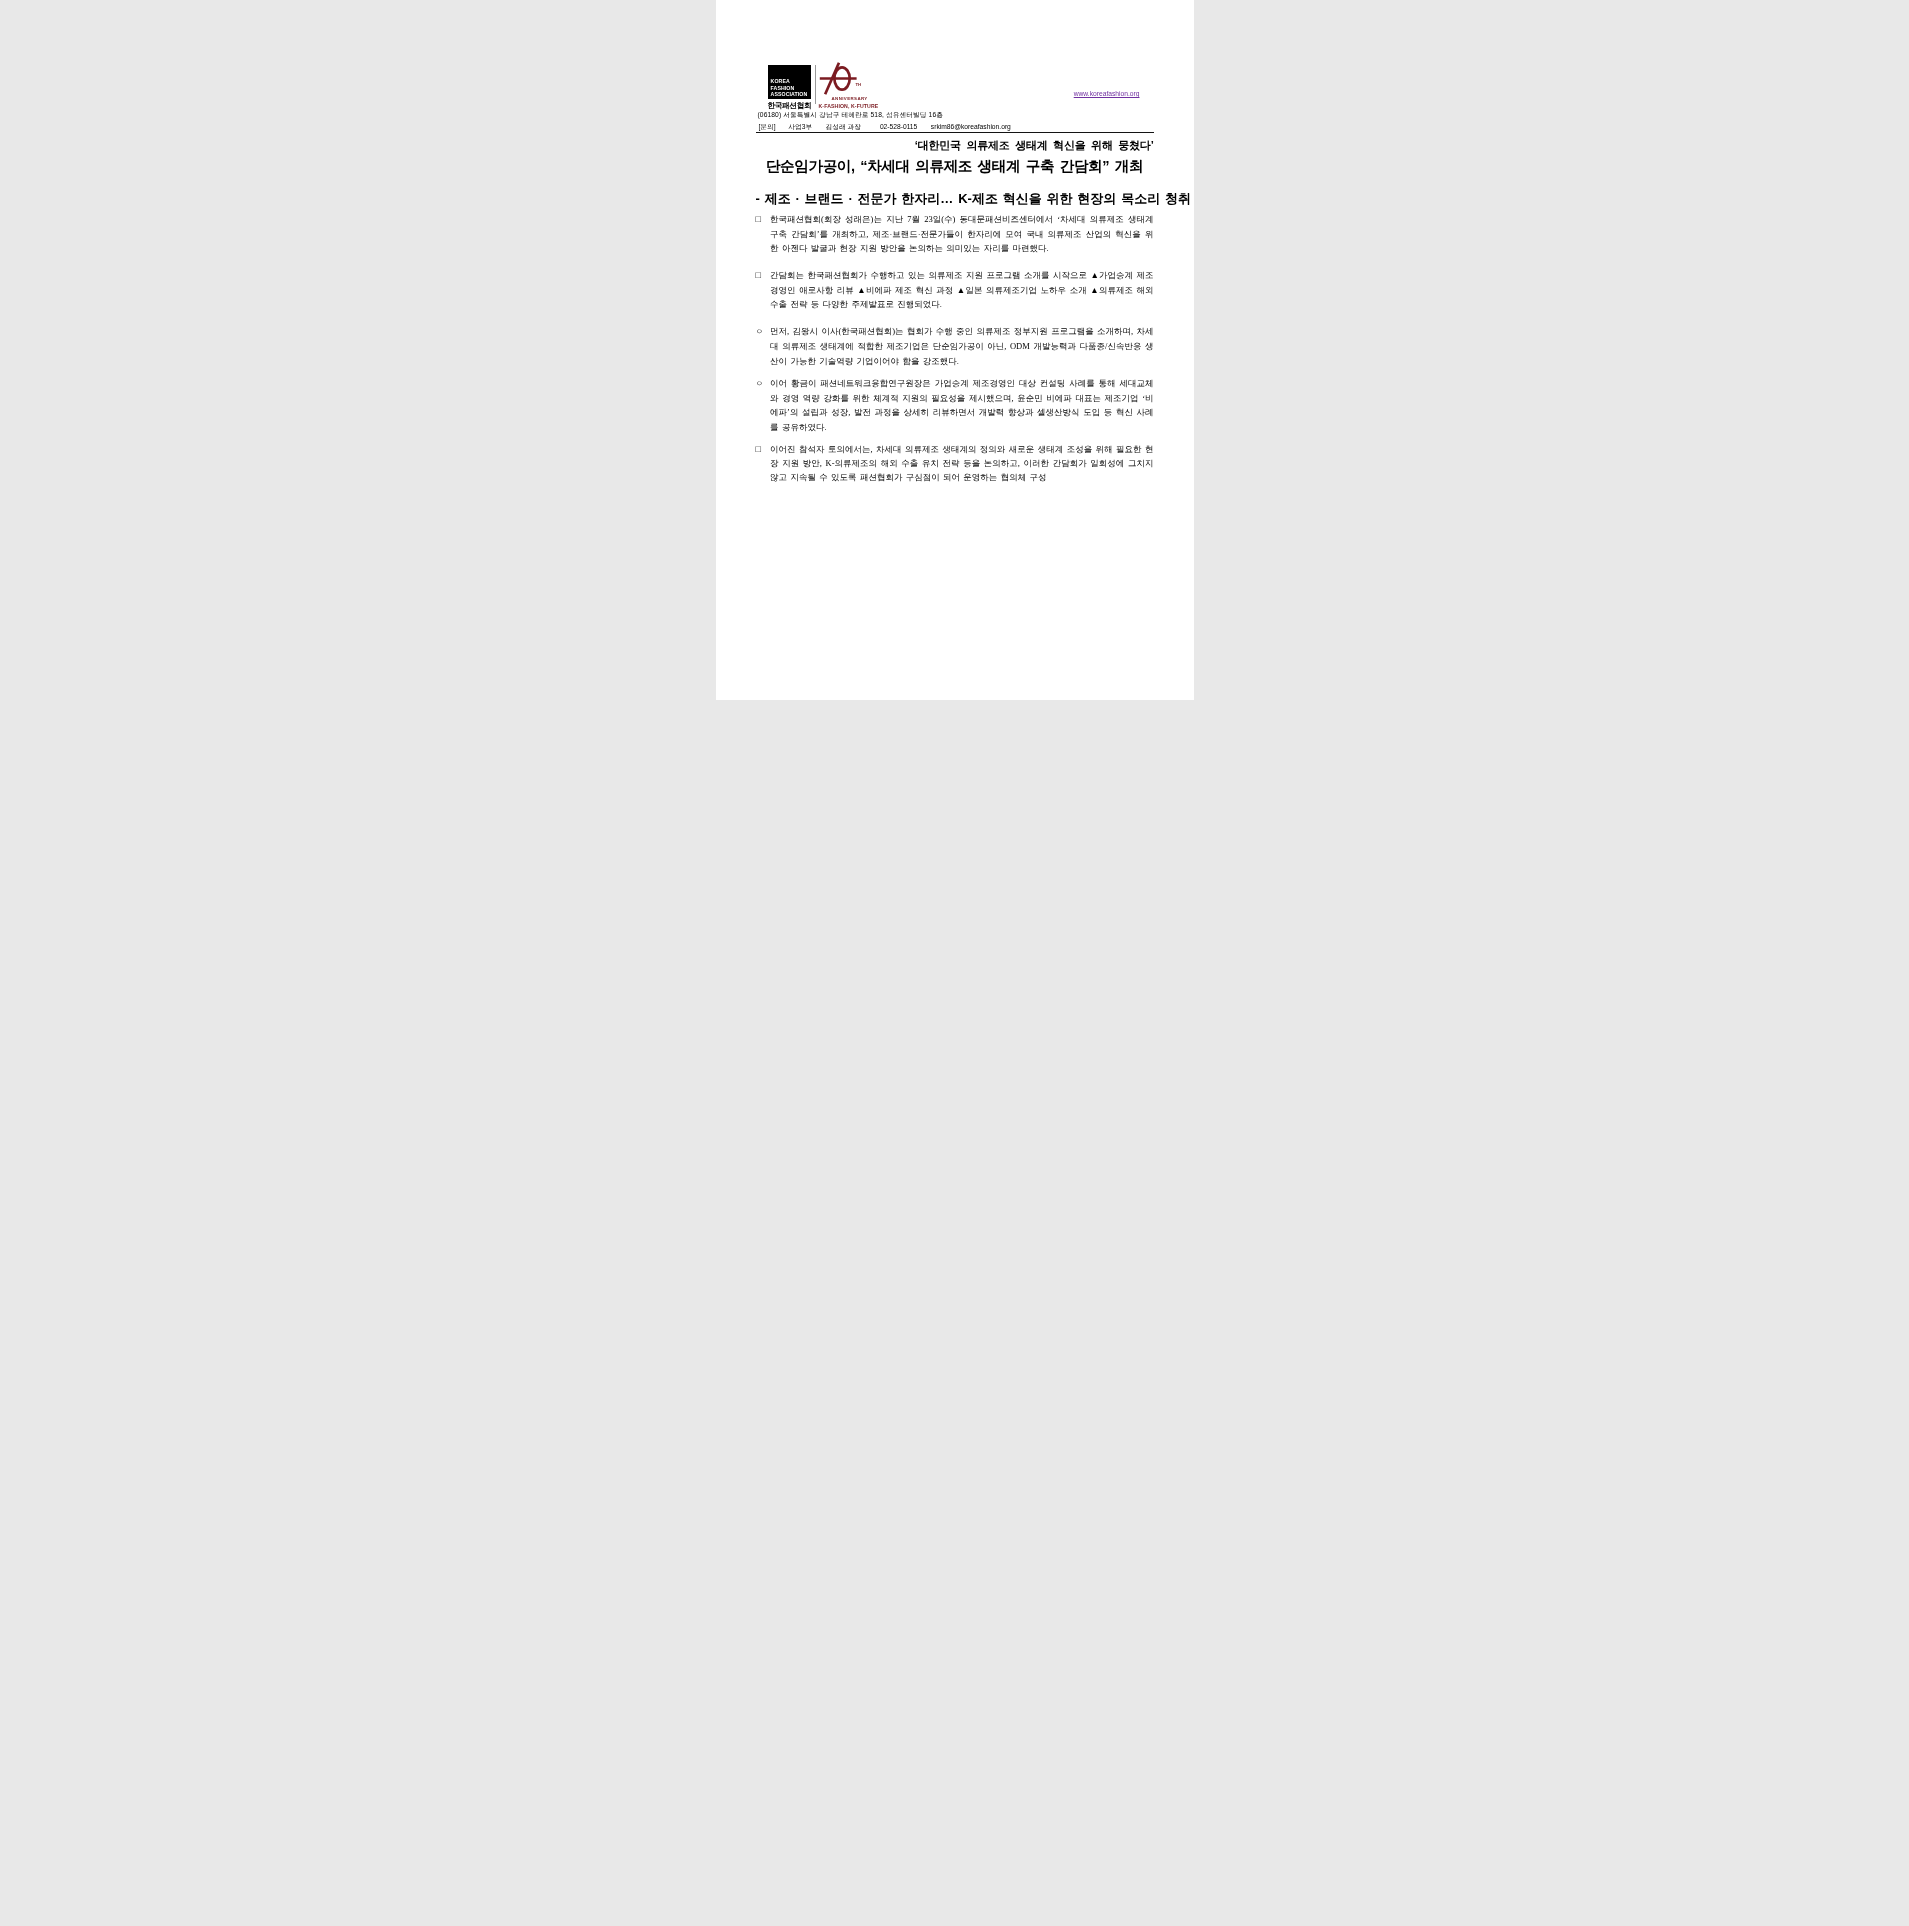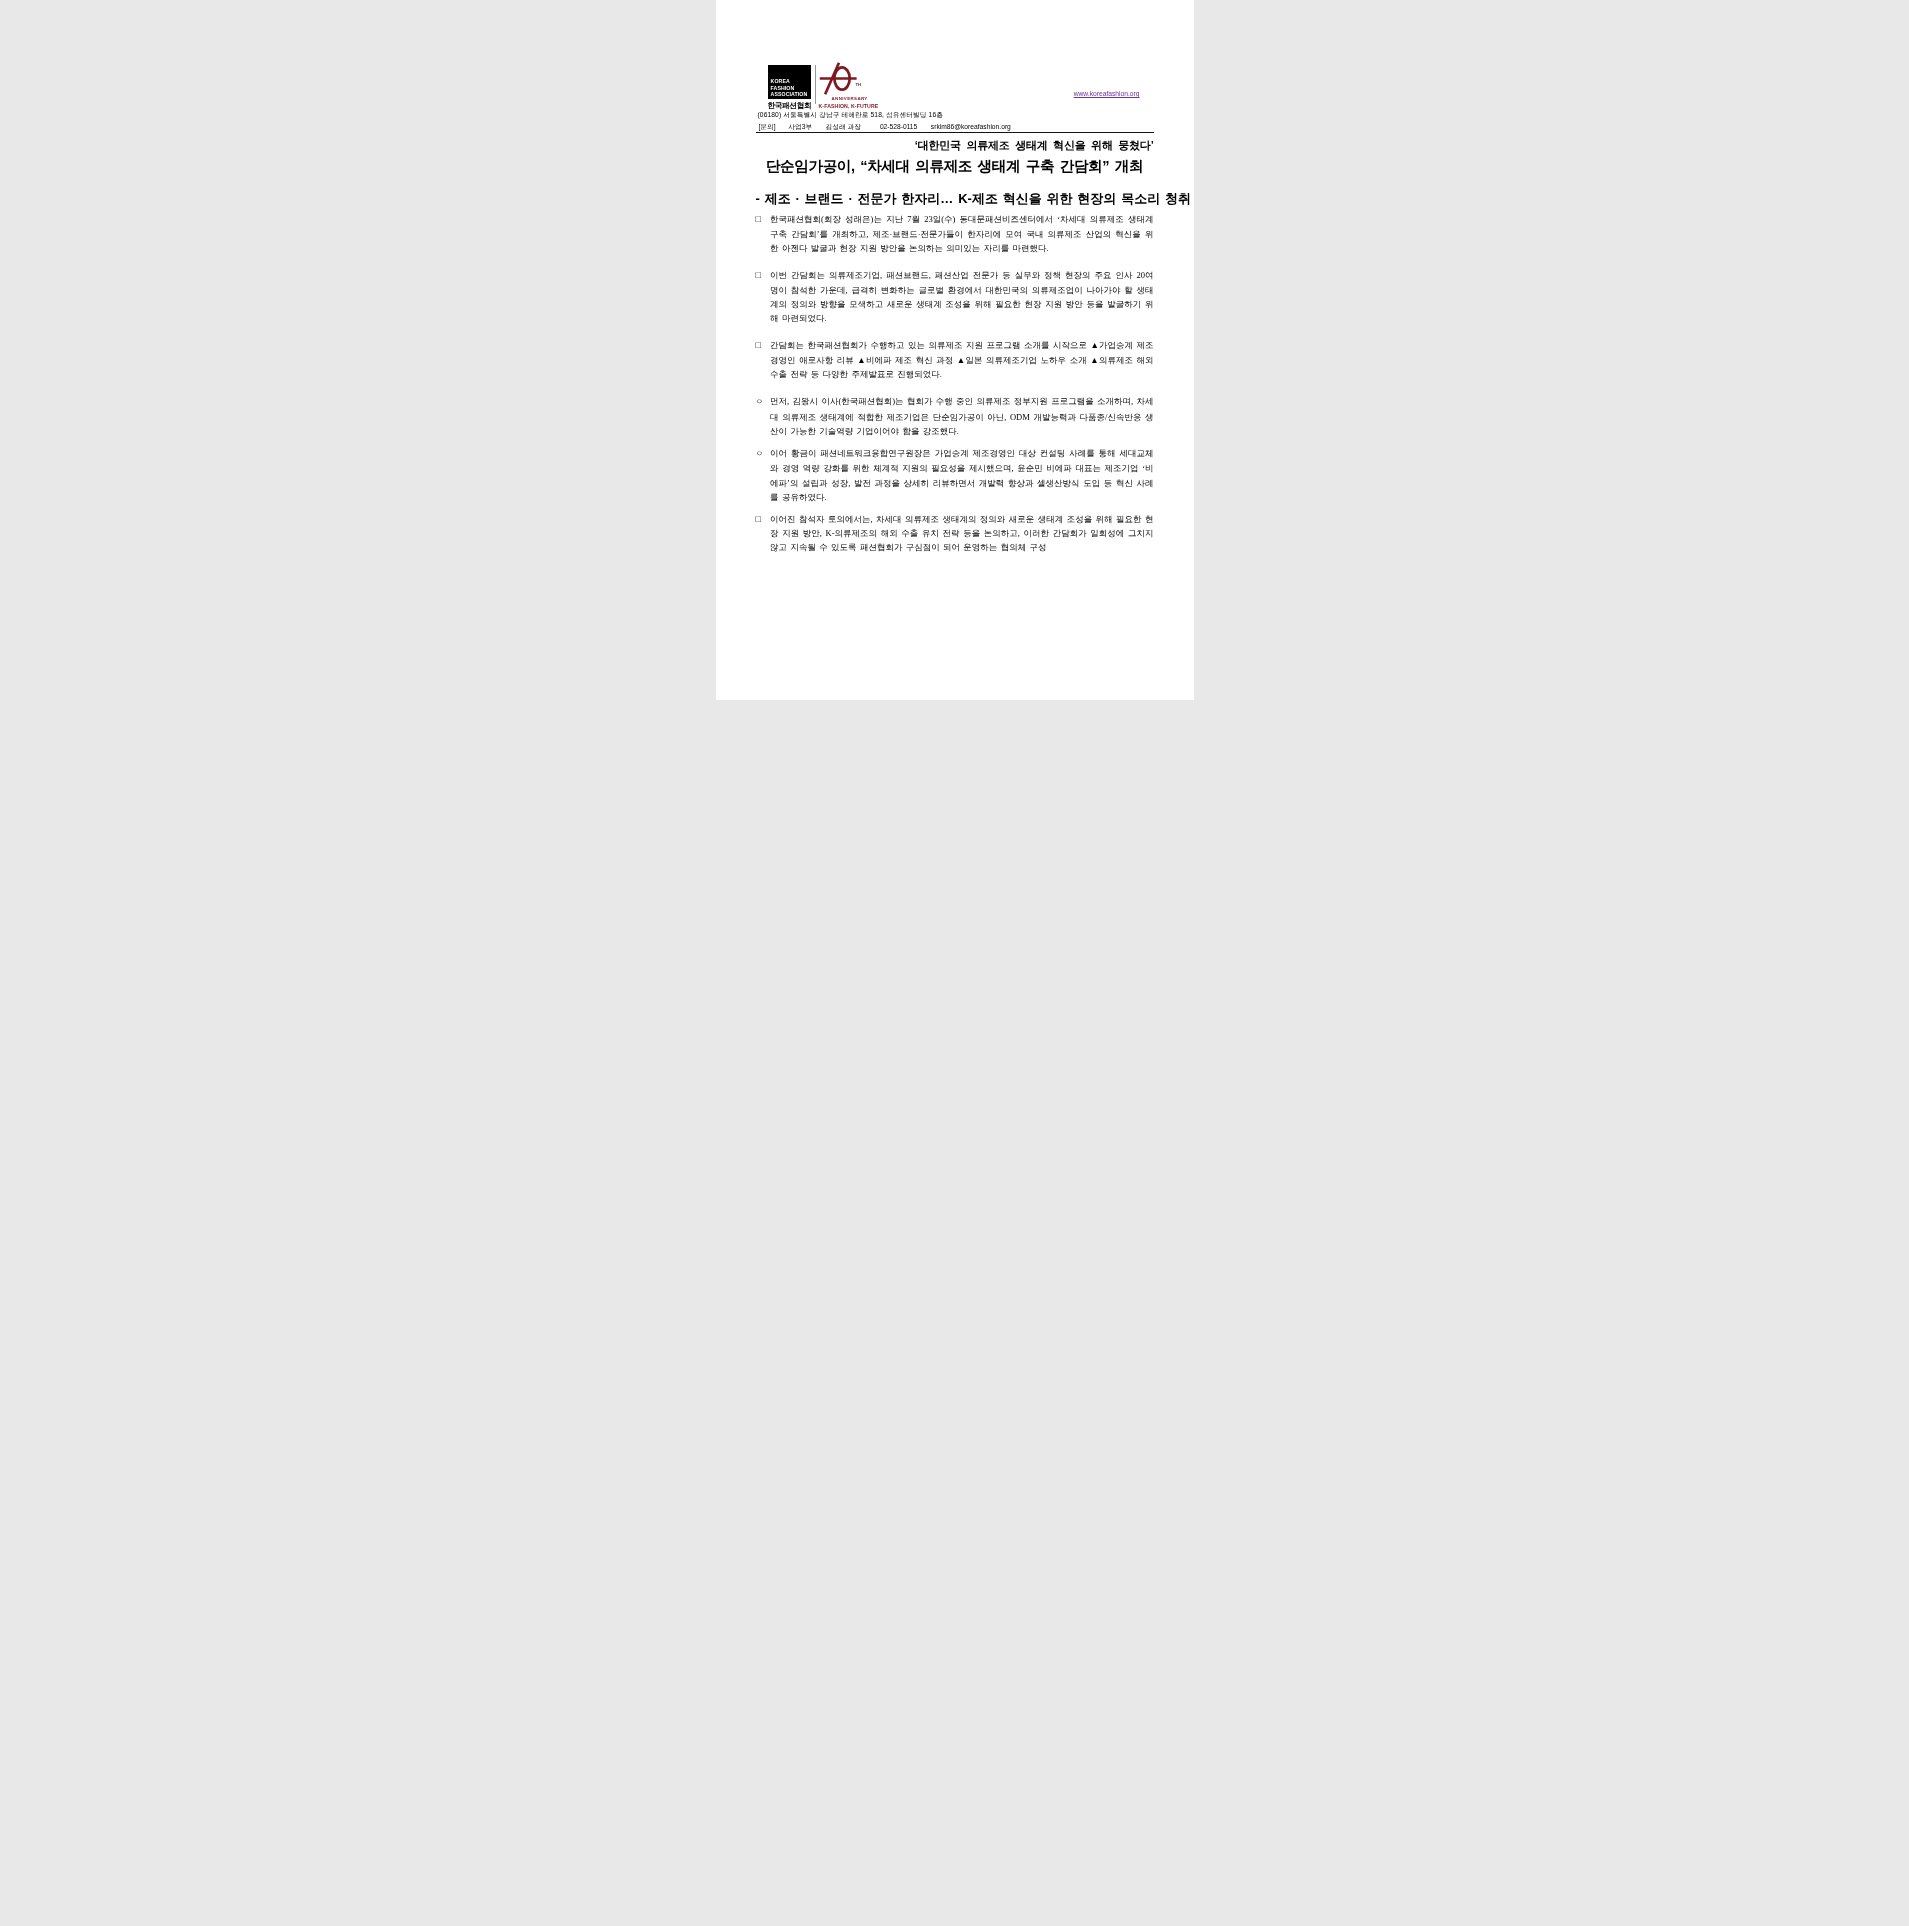--- a/index.html
+++ b/index.html
@@ -136,21 +136,20 @@
   </div>
 
   <div class="rule"></div>
 
   <div class="main">
     <h1 class="title1">‘대한민국 의류제조 생태계 혁신을 위해 뭉쳤다’</h1>
     <h2 class="title2">단순임가공이, “차세대 의류제조 생태계 구축 간담회” 개최</h2>
     <div class="subtitle">- 제조 · 브랜드 · 전문가 한자리… K-제조 혁신을 위한 현장의 목소리 청취 -</div>
     <section class="body">
         <div class="para"><span class="bullet square">□</span><span>한국패션협회(회장 성래은)는 지난 7월 23일(수) 동대문패션비즈센터에서 ‘차세대 의류제조 생태계 구축 간담회’를 개최하고, 제조·브랜드·전문가들이 한자리에 모여 국내 의류제조 산업의 혁신을 위한 아젠다 발굴과 현장 지원 방안을 논의하는 의미있는 자리를 마련했다.</span></div>
-        <div class="para"><span class="bullet square">□</span><span>이번 간담회는 의류제조기업, 패션브랜드, 패션산업 전문가 등 실무와 정책 현장의 주요 인사 20여 명이 참석한 가운데, 급격히 변화하는 글로벌 환경에서 대한민국의 의류제조업이 나아가야 할 생태계의 정의와 방향을 모색하고 새로운 생태계 조성을 위해 필요한 현장 지원 방안 등을 발굴하기 위해 마련되었다.</span></div>
         <div class="para"><span class="bullet square">□</span><span>간담회는 한국패션협회가 수행하고 있는 의류제조 지원 프로그램 소개를 시작으로 ▲가업승계 제조경영인 애로사항 리뷰 ▲비에파 제조 혁신 과정 ▲일본 의류제조기업 노하우 소개 ▲의류제조 해외 수출 전략 등 다양한 주제발표로 진행되었다.</span></div>
         <div class="para sub"><span class="bullet circle">ㅇ</span><span>먼저, 김왕시 이사(한국패션협회)는 협회가 수행 중인 의류제조 정부지원 프로그램을 소개하며, 차세대 의류제조 생태계에 적합한 제조기업은 단순임가공이 아닌, ODM 개발능력과 다품종/신속반응 생산이 가능한 기술역량 기업이어야 함을 강조했다.</span></div>
         <div class="para sub"><span class="bullet circle">ㅇ</span><span>이어 황금이 패션네트워크융합연구원장은 가업승계 제조경영인 대상 컨설팅 사례를 통해 세대교체와 경영 역량 강화를 위한 체계적 지원의 필요성을 제시했으며, 윤순민 비에파 대표는 제조기업 ‘비에파’의 설립과 성장, 발전 과정을 상세히 리뷰하면서 개발력 향상과 셀생산방식 도입 등 혁신 사례를 공유하였다.</span></div>
         <div class="para"><span class="bullet square">□</span><span>이어진 참석자 토의에서는, 차세대 의류제조 생태계의 정의와 새로운 생태계 조성을 위해 필요한 현장 지원 방안, K-의류제조의 해외 수출 유치 전략 등을 논의하고, 이러한 간담회가 일회성에 그치지 않고 지속될 수 있도록 패션협회가 구심점이 되어 운영하는 협의체 구성</span></div>
       </section>
   </div>
 
 </div>
 
 

